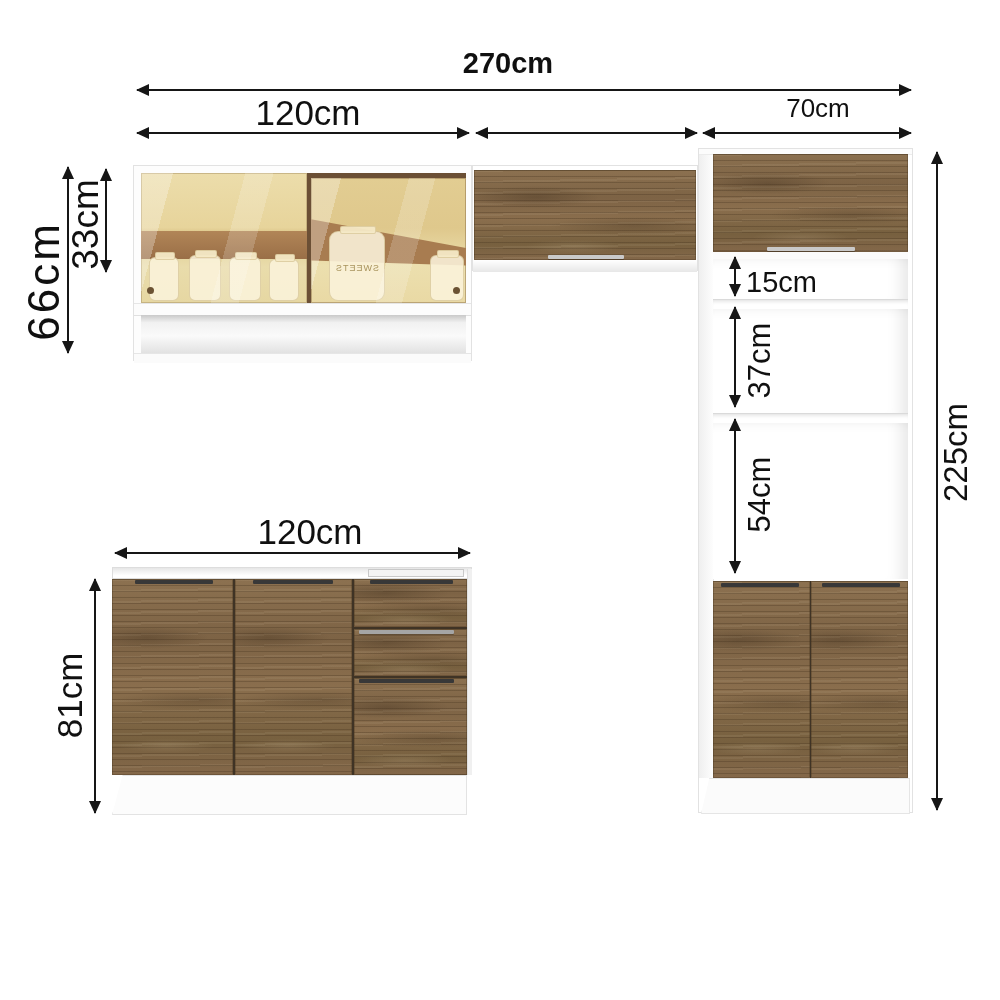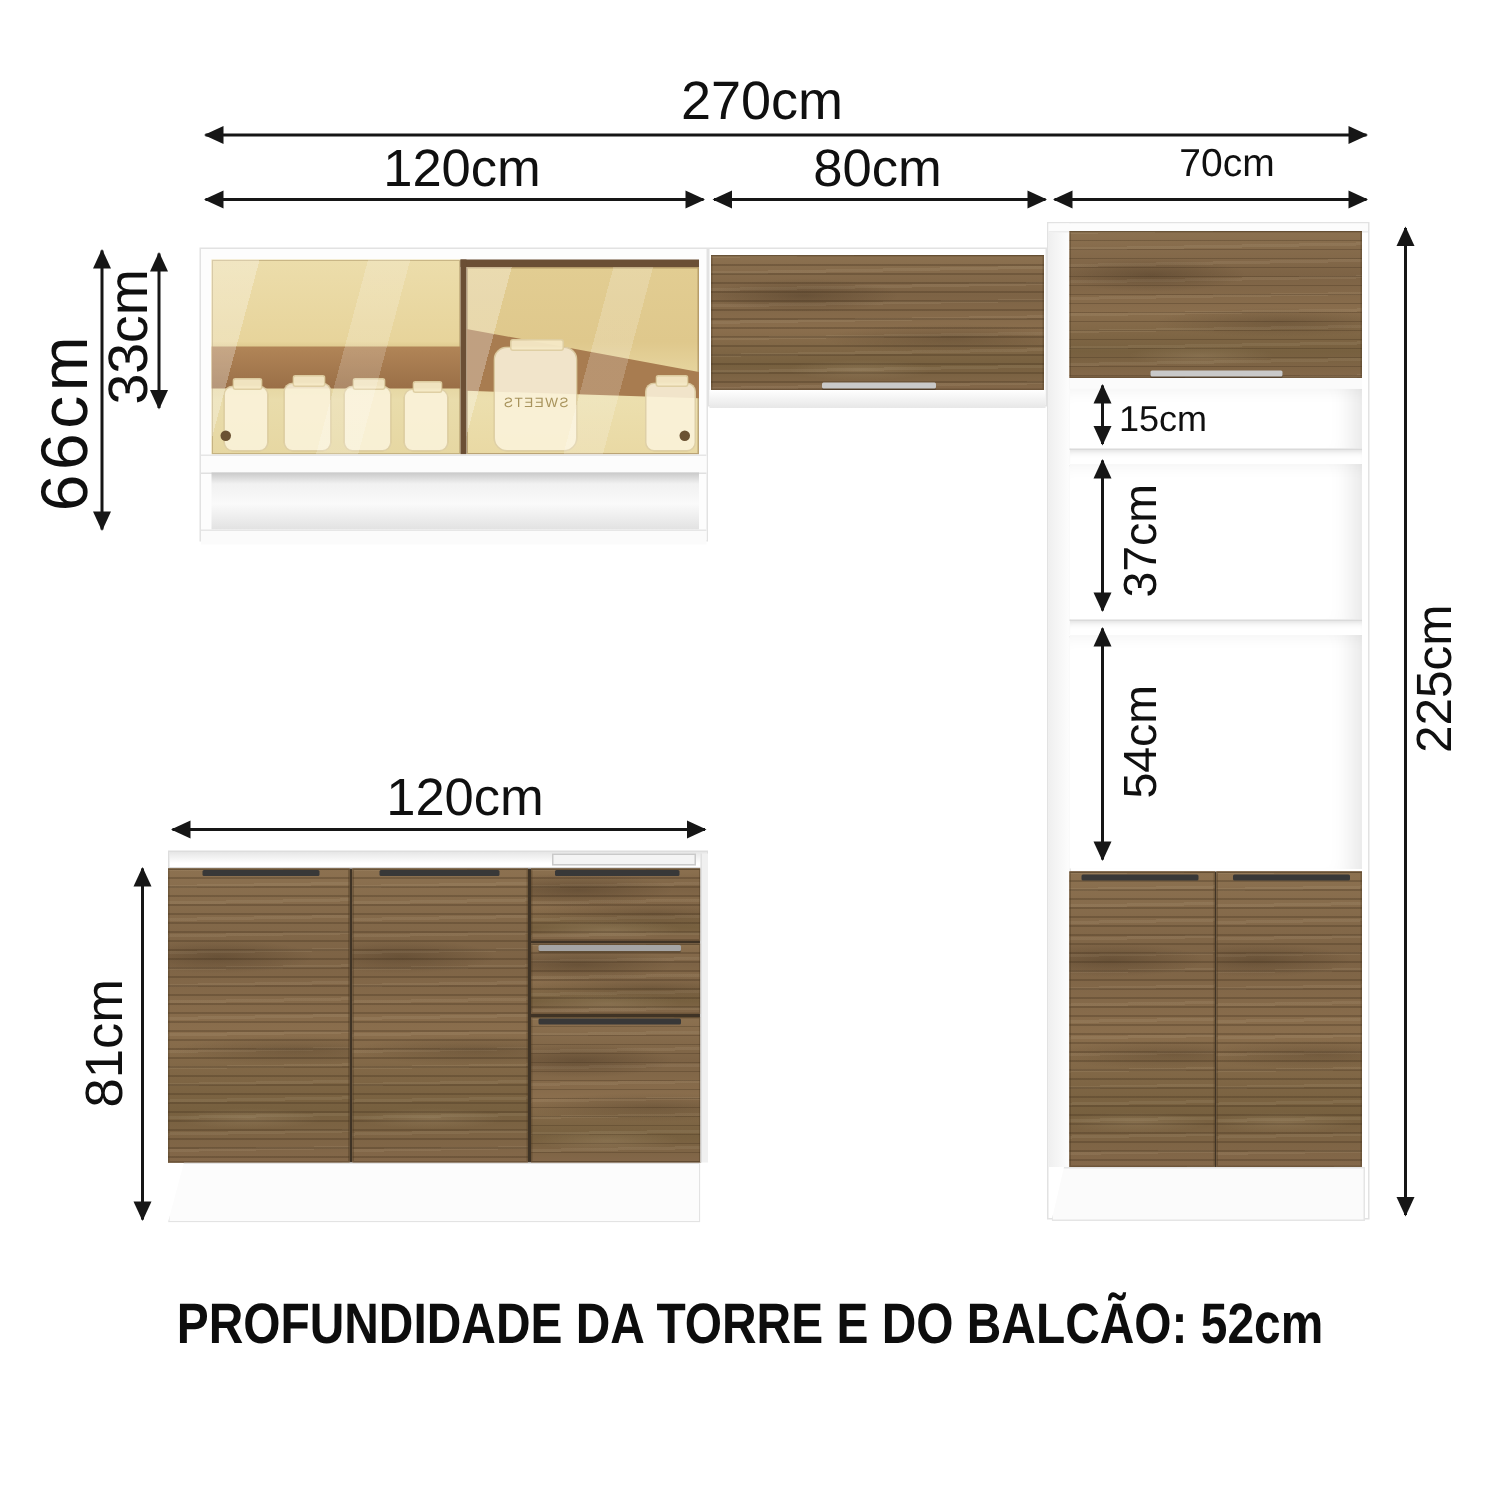--- a/index.html
+++ b/index.html
@@ -50,25 +50,24 @@
   .opening{position:absolute;left:14px;right:4px;background:#fff;box-shadow:inset -20px 0 16px -14px rgba(0,0,0,.10), inset 0 10px 10px -8px rgba(0,0,0,.05);}
 
   .footer-line{position:absolute;left:0;width:1000px;text-align:center;line-height:1;}
   .footer-line span{display:inline-block;transform:scaleX(.84);transform-origin:center;font-weight:bold;font-size:38px;color:#0d0d0d;white-space:nowrap;}
 </style>
 </head>
 <body>
 
 <div id="stage">
 
-  <div class="dlabel" style="left:408px;top:49px;width:200px;font-size:36px;">270cm</div>
+  <div class="dlabel" style="left:408px;top:49px;width:200px;font-size:29px;font-weight:bold;">270cm</div>
   <div class="dim dim-h" style="left:137px;top:89px;width:774px;"></div>
 
   <div class="dlabel" style="left:208px;top:95px;width:200px;font-size:35px;">120cm</div>
-  <div class="dlabel" style="left:485px;top:95px;width:200px;font-size:35px;">80cm</div>
   <div class="dlabel" style="left:718px;top:95px;width:200px;font-size:26px;">70cm</div>
   <div class="dim dim-h" style="left:137px;top:132px;width:332px;"></div>
   <div class="dim dim-h" style="left:476px;top:132px;width:221px;"></div>
   <div class="dim dim-h" style="left:703px;top:132px;width:208px;"></div>
 
   <div class="vlabel" style="left:14px;top:196px;width:60px;height:170px;font-size:44px;letter-spacing:3px;">
     <span>66cm</span>
     </div>
   <div class="dim dim-v" style="left:67px;top:167px;height:186px;"></div>
   <div class="vlabel" style="left:58px;top:139px;width:54px;height:170px;font-size:37px;">
@@ -138,21 +137,21 @@
       </div>
       <div class="wood" style="right:0;top:0;width:97px;height:197px;">
         <div class="handle-dark" style="left:11px;top:2px;width:78px;"></div>
       </div>
     </div>
 
     <div style="position:absolute;left:2px;right:2px;top:629px;height:36px;background:#fbfbfb;border:1px solid #e5e5e5;box-sizing:border-box;clip-path:polygon(4% 0,100% 0,100% 100%,0 100%);"></div>
   </div>
 
   <div class="dim dim-v" style="left:734px;top:257px;height:39px;"></div>
-  <div class="dlabel" style="left:746px;top:268px;font-size:24px;">15cm</div>
+  <div class="dlabel" style="left:746px;top:268px;font-size:29px;">15cm</div>
   <div class="dim dim-v" style="left:734px;top:307px;height:100px;"></div>
   <div class="vlabel" style="left:735px;top:290px;width:50px;height:140px;font-size:31px;">
       <span>37cm</span>
     </div>
   <div class="dim dim-v" style="left:734px;top:419px;height:154px;"></div>
   <div class="vlabel" style="left:735px;top:424px;width:50px;height:140px;font-size:31px;">
       <span>54cm</span>
     </div>
 
   <div class="dim dim-v" style="left:936px;top:152px;height:658px;"></div>
@@ -189,17 +188,14 @@
       <div class="wood" style="left:242px;top:99px;width:113px;height:97px;">
         <div class="handle-dark" style="left:5px;top:1px;width:95px;"></div>
       </div>
     </div>
 
     <div style="position:absolute;right:0;top:2px;width:5px;height:206px;background:#f0f0f0;border-left:1px solid #e0e0e0;box-sizing:border-box;"></div>
 
     <div style="position:absolute;left:0;right:5px;top:208px;height:40px;background:#fcfcfc;border:1px solid #e3e3e3;box-sizing:border-box;clip-path:polygon(3% 0,100% 0,100% 100%,0 100%);"></div>
   </div>
 
-  <div class="footer-line" style="top:864px;">
-    <span>PROFUNDIDADE DA TORRE E DO BALCÃO: 52cm</span>
-  </div>
 
 </div>
 
 </body></html>

